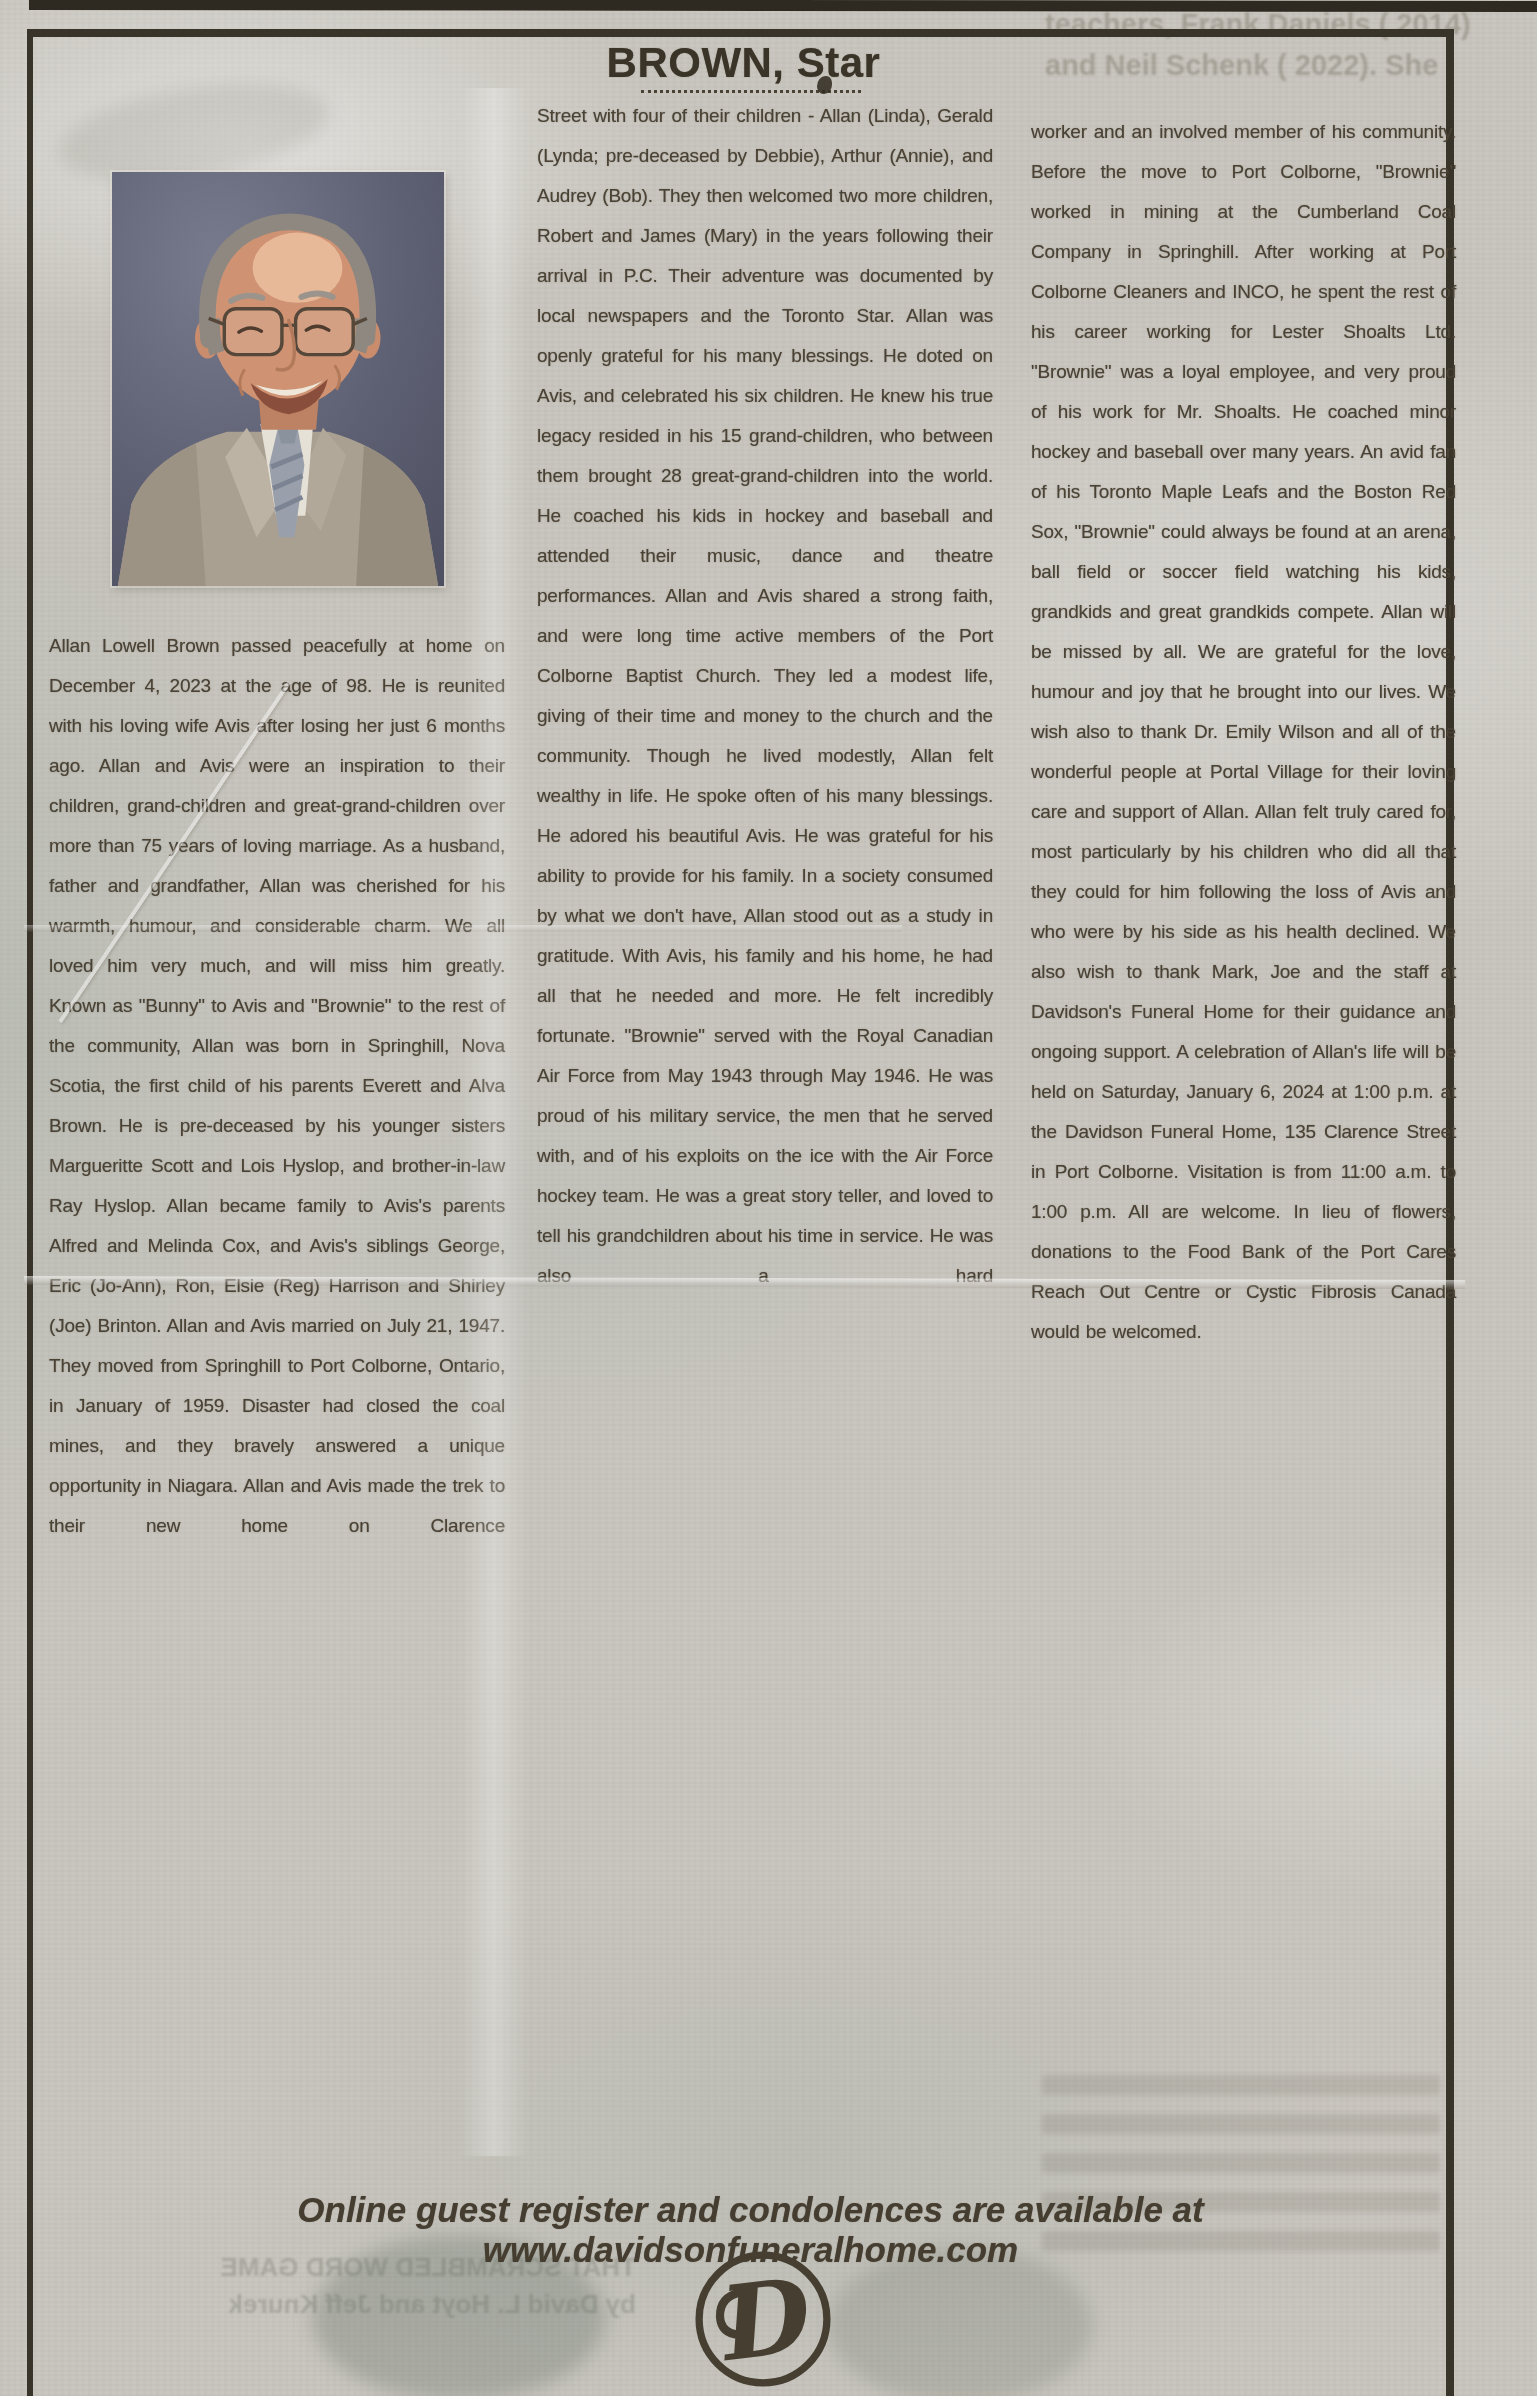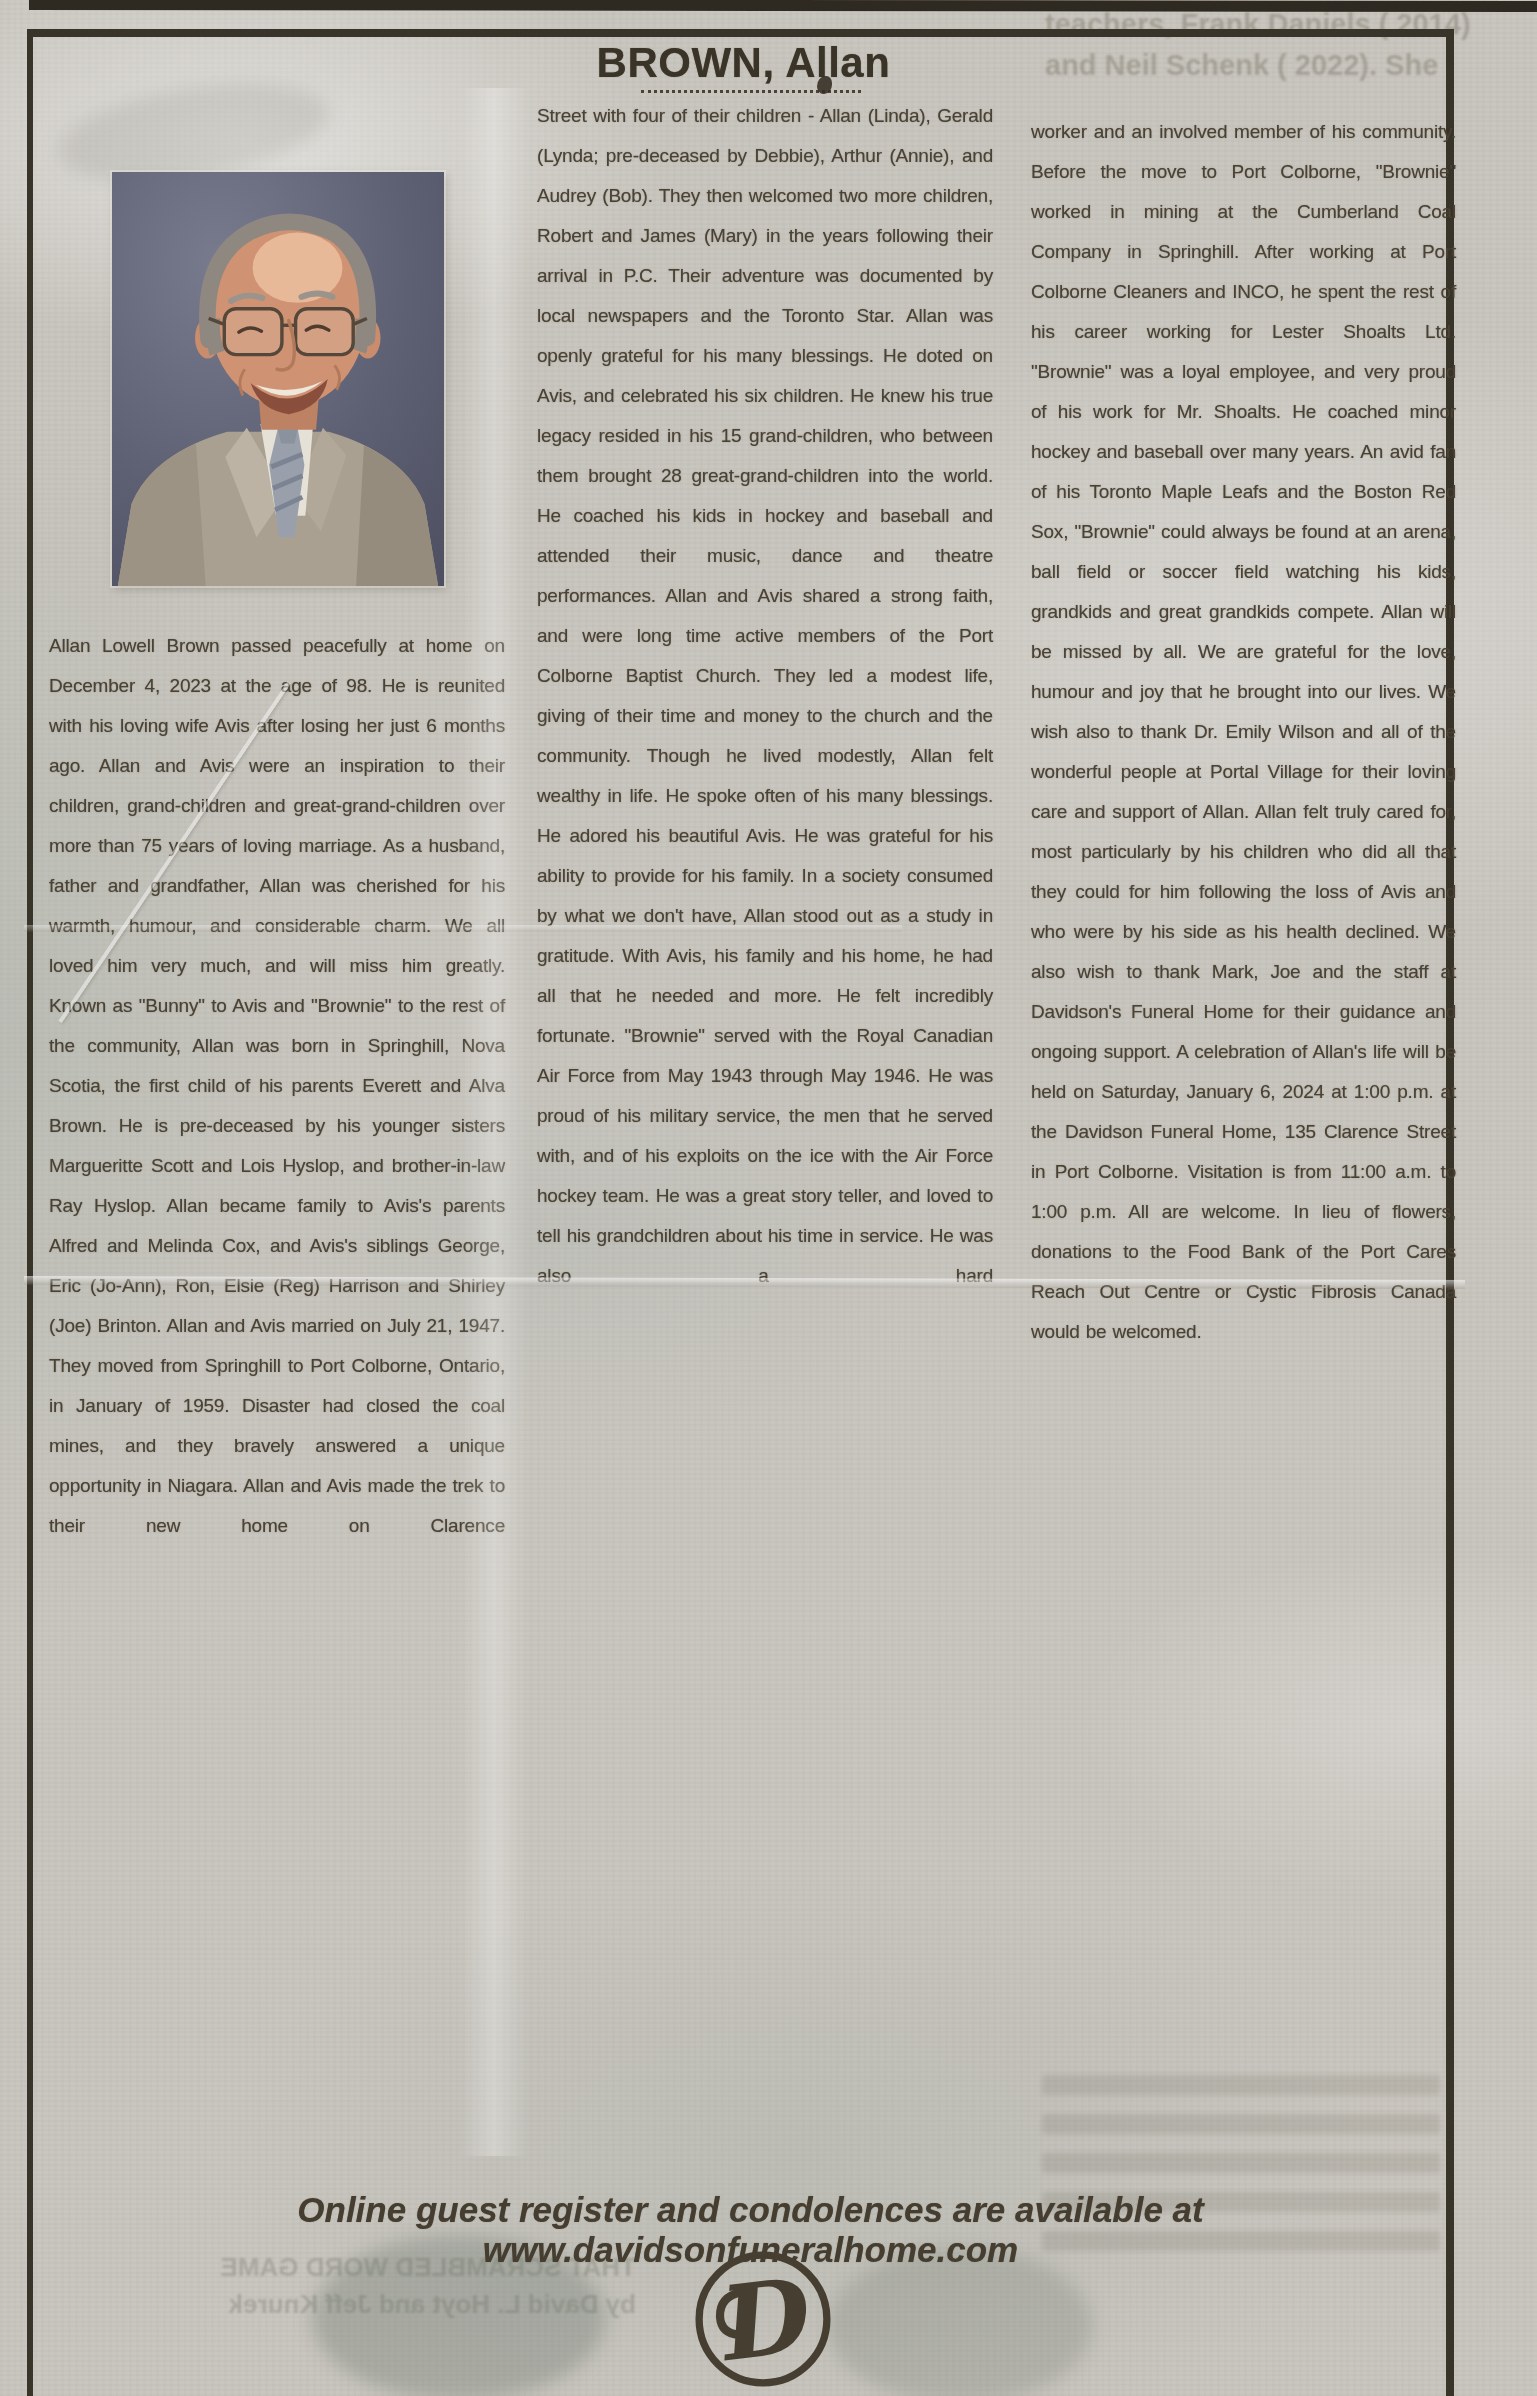--- a/index.html
+++ b/index.html
@@ -89,21 +89,21 @@
     <div></div>
     <div></div>
     <div></div>
     <div></div>
   </div>
 
   <div class="top-rule"></div>
   <div class="frame"></div>
 
   <div class="title-wrap">
-    <span class="title">BROWN, Allan</span>
+    <span class="title">BROWN, Star</span>
   </div>
   <div class="title-underline"></div>
   <div class="ink-dot"></div>
 
   <div class="photo">
     <svg width="332" height="414" viewBox="0 0 340 424">
       <defs>
         <radialGradient id="pbg" cx="0.32" cy="0.22" r="1.05">
           <stop offset="0" stop-color="#787a8e"></stop>
           <stop offset="0.55" stop-color="#5d5f72"></stop>

